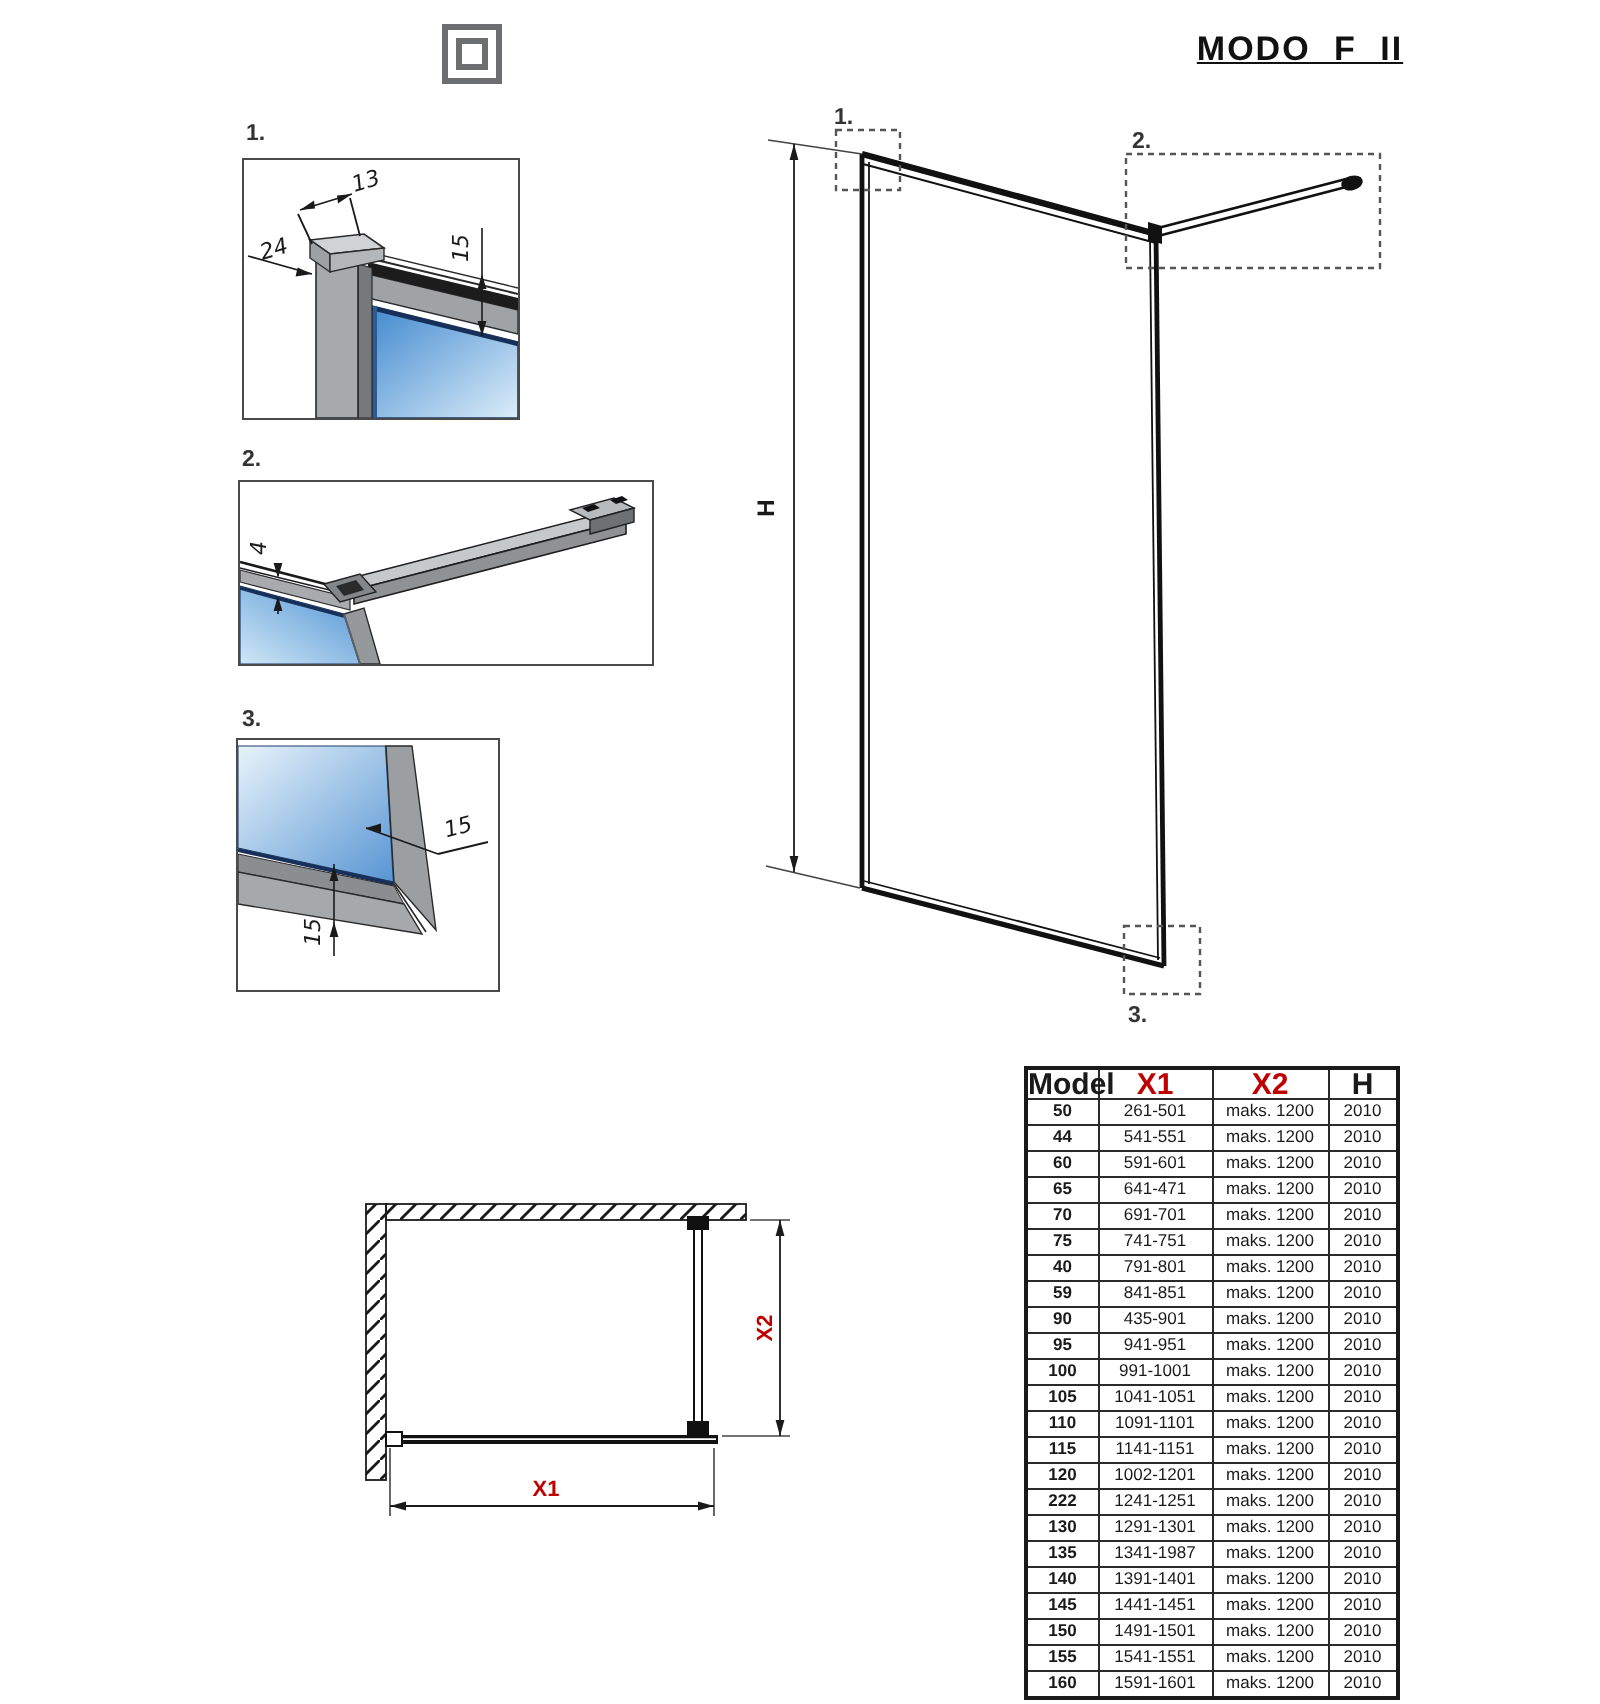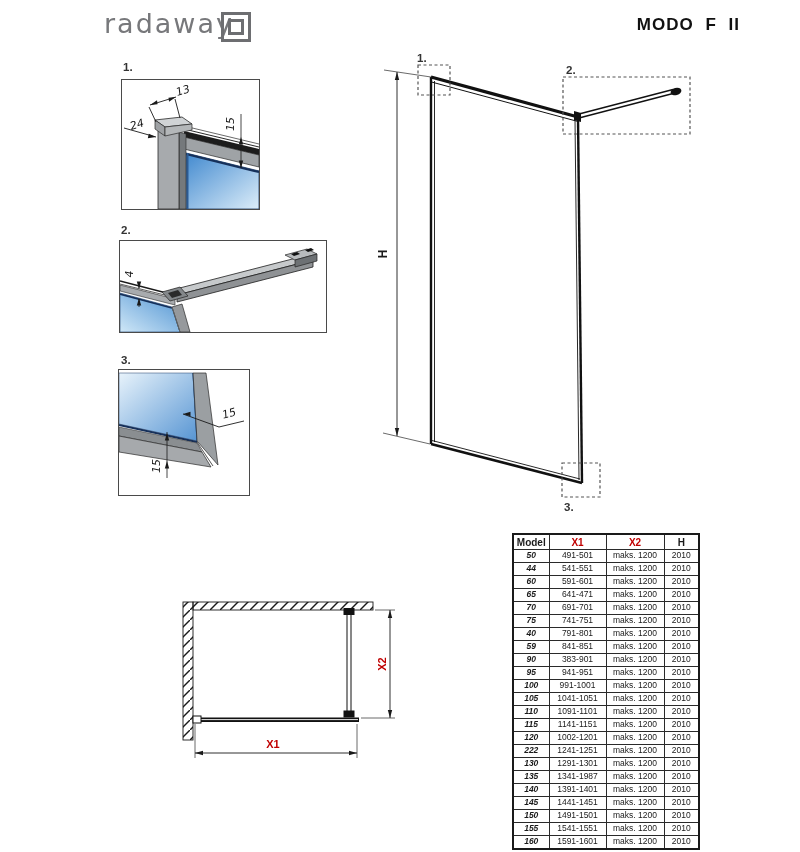--- a/index.html
+++ b/index.html
@@ -5,44 +5,43 @@
   html,body{margin:0;padding:0;background:#fff;}
   .page{position:relative;width:800px;height:852px;background:#fff;overflow:hidden;
         font-family:"Liberation Sans", sans-serif;color:#1a1a1a;}
   .abs{position:absolute;}
   
   .logo-text{position:absolute;left:104px;top:8px;font-size:27px;letter-spacing:2px;
              color:#77787b;font-family:"DejaVu Sans", sans-serif;}
   .logo-mark{position:absolute;left:221px;top:12px;width:24px;height:24px;
              border:3px solid #6d6e71;display:flex;align-items:center;justify-content:center;}
   .logo-mark-inner{width:10px;height:10px;border:3px solid #6d6e71;}
-  .title{position:absolute;left:560px;top:15px;width:180px;text-align:right;
-         font-size:17px;font-weight:bold;letter-spacing:1px;word-spacing:6px;color:#111;}
+  .title{position:absolute;left:560px;top:15px;width:180px;text-align:center;
+         font-size:17px;font-weight:bold;letter-spacing:1px;word-spacing:6px;color:#111;text-decoration:underline;}
   
   .fig-label{position:absolute;font-size:11.5px;font-weight:600;color:#333;}
   .fig-box{position:absolute;border:1px solid #4a4a4a;background:#fff;}
   svg text.dim{font-family:"DejaVu Sans", sans-serif;font-style:italic;font-size:11px;fill:#1a1a1a;}
   svg text.callout{font-family:"Liberation Sans", sans-serif;font-size:11.5px;font-weight:600;fill:#333;font-style:normal;}
   svg text.axis{font-family:"Liberation Sans", sans-serif;font-size:11px;font-weight:bold;fill:var(--accent-red,#C00000);}
   svg text.hdim{font-family:"Liberation Sans", sans-serif;font-size:12px;font-weight:600;fill:#1a1a1a;}
   
   .size-table{position:absolute;left:512px;top:533px;border-collapse:collapse;
               table-layout:fixed;width:188px;border:2px solid #1a1a1a;}
   .size-table th,.size-table td{border:1px solid #2a2a2a;text-align:center;padding:0;
               font-size:8.5px;line-height:11.6px;height:12px;white-space:nowrap;}
-  .size-table th{font-size:10px;font-weight:bold;height:14px;line-height:13px;margin-left:44px;}
+  .size-table th{font-size:15px;font-weight:bold;height:14px;line-height:13px;margin-left:44px;}
   .size-table th.red{color:var(--accent-red,#C00000);}
-  .size-table td.model{font-weight:bold;font-style:italic;}
+  .size-table td.model{font-weight:bold;}
 </style>
 </head>
 <body>
 
 <div class="page">
 
-  <span class="logo-text">radaway</span>
   <span class="logo-mark">
       <span class="logo-mark-inner"></span>
     </span>
   <div class="title">MODO F II</div>
 
   <div class="fig-label" style="left:123px;top:61px">1.</div>
   <svg class="abs fig-box" style="left:121px;top:79px" width="137" height="129" viewBox="0 0 137 129">
     <defs>
       <linearGradient id="g1" x1="0" y1="0" x2="1" y2="1">
         <stop offset="0" stop-color="#4189cf"></stop>
@@ -241,21 +240,21 @@
         <th>Model</th>
         <th class="red">X1</th>
         <th class="red">X2</th>
         <th>H</th>
       </tr>
     </thead>
     <tbody>
 
         <tr>
           <td class="model">50</td>
-          <td>491-501</td>
+          <td>261-501</td>
           <td>maks. 1200</td>
           <td>2010</td>
         </tr>
 
         <tr>
           <td class="model">44</td>
           <td>541-551</td>
           <td>maks. 1200</td>
           <td>2010</td>
         </tr>
@@ -297,21 +296,21 @@
 
         <tr>
           <td class="model">59</td>
           <td>841-851</td>
           <td>maks. 1200</td>
           <td>2010</td>
         </tr>
 
         <tr>
           <td class="model">90</td>
-          <td>383-901</td>
+          <td>435-901</td>
           <td>maks. 1200</td>
           <td>2010</td>
         </tr>
 
         <tr>
           <td class="model">95</td>
           <td>941-951</td>
           <td>maks. 1200</td>
           <td>2010</td>
         </tr>

